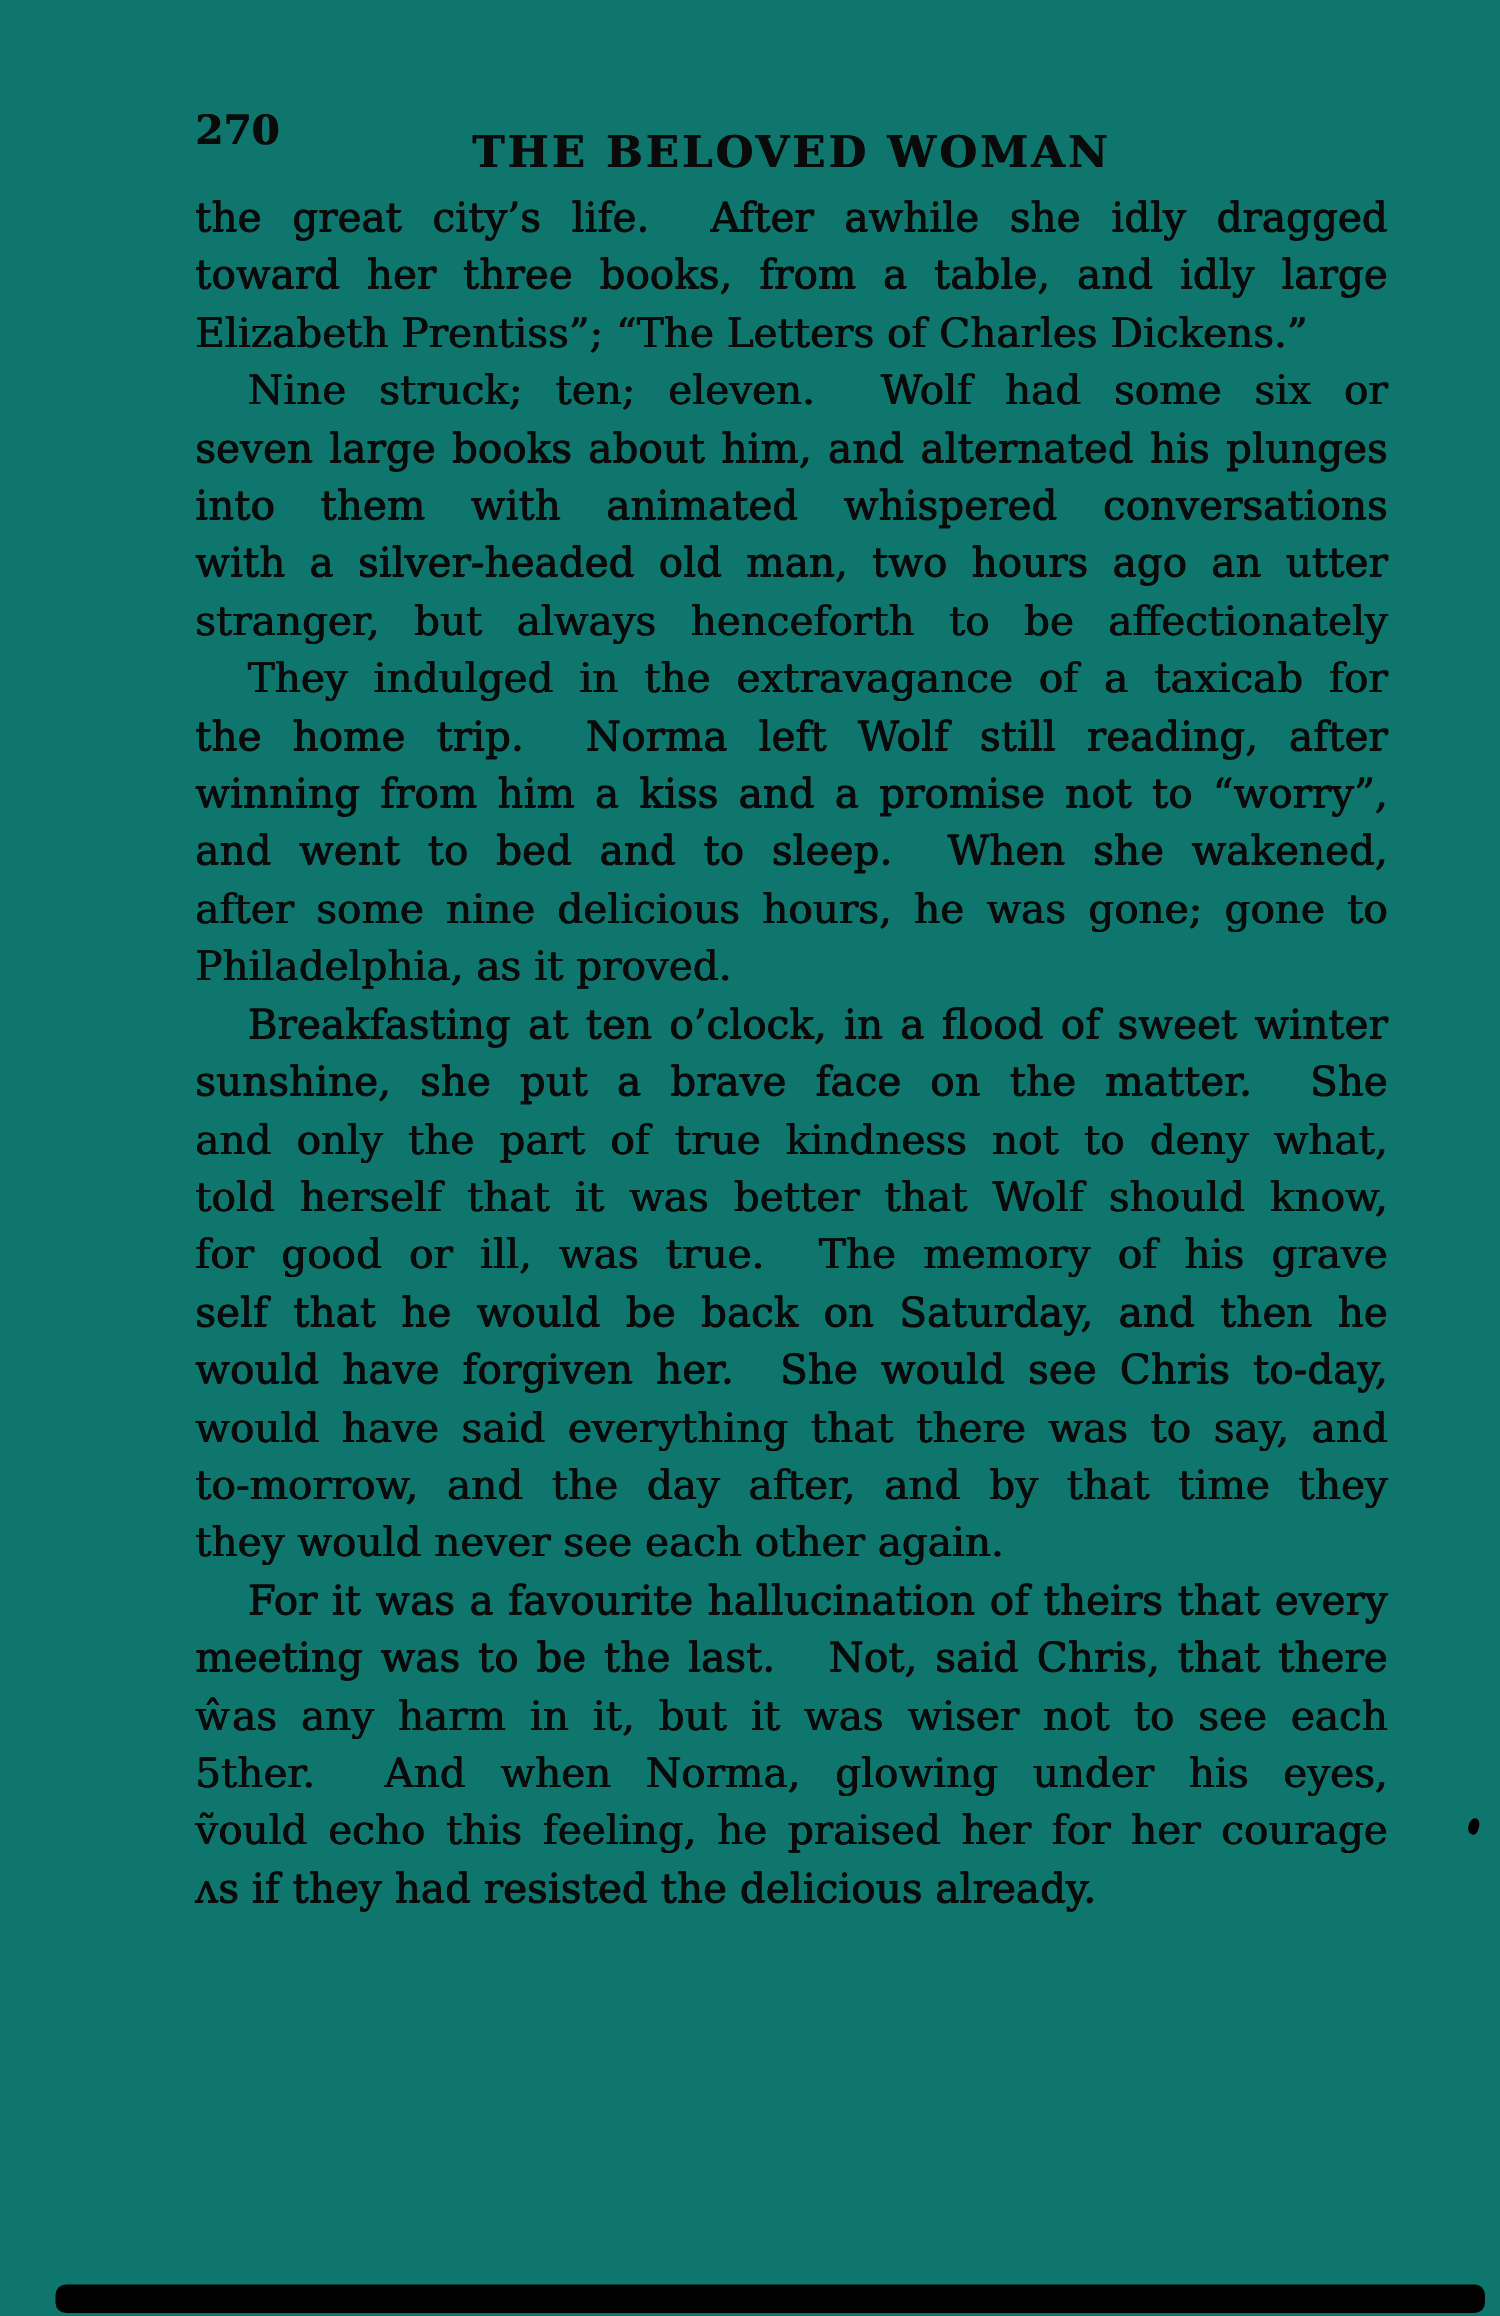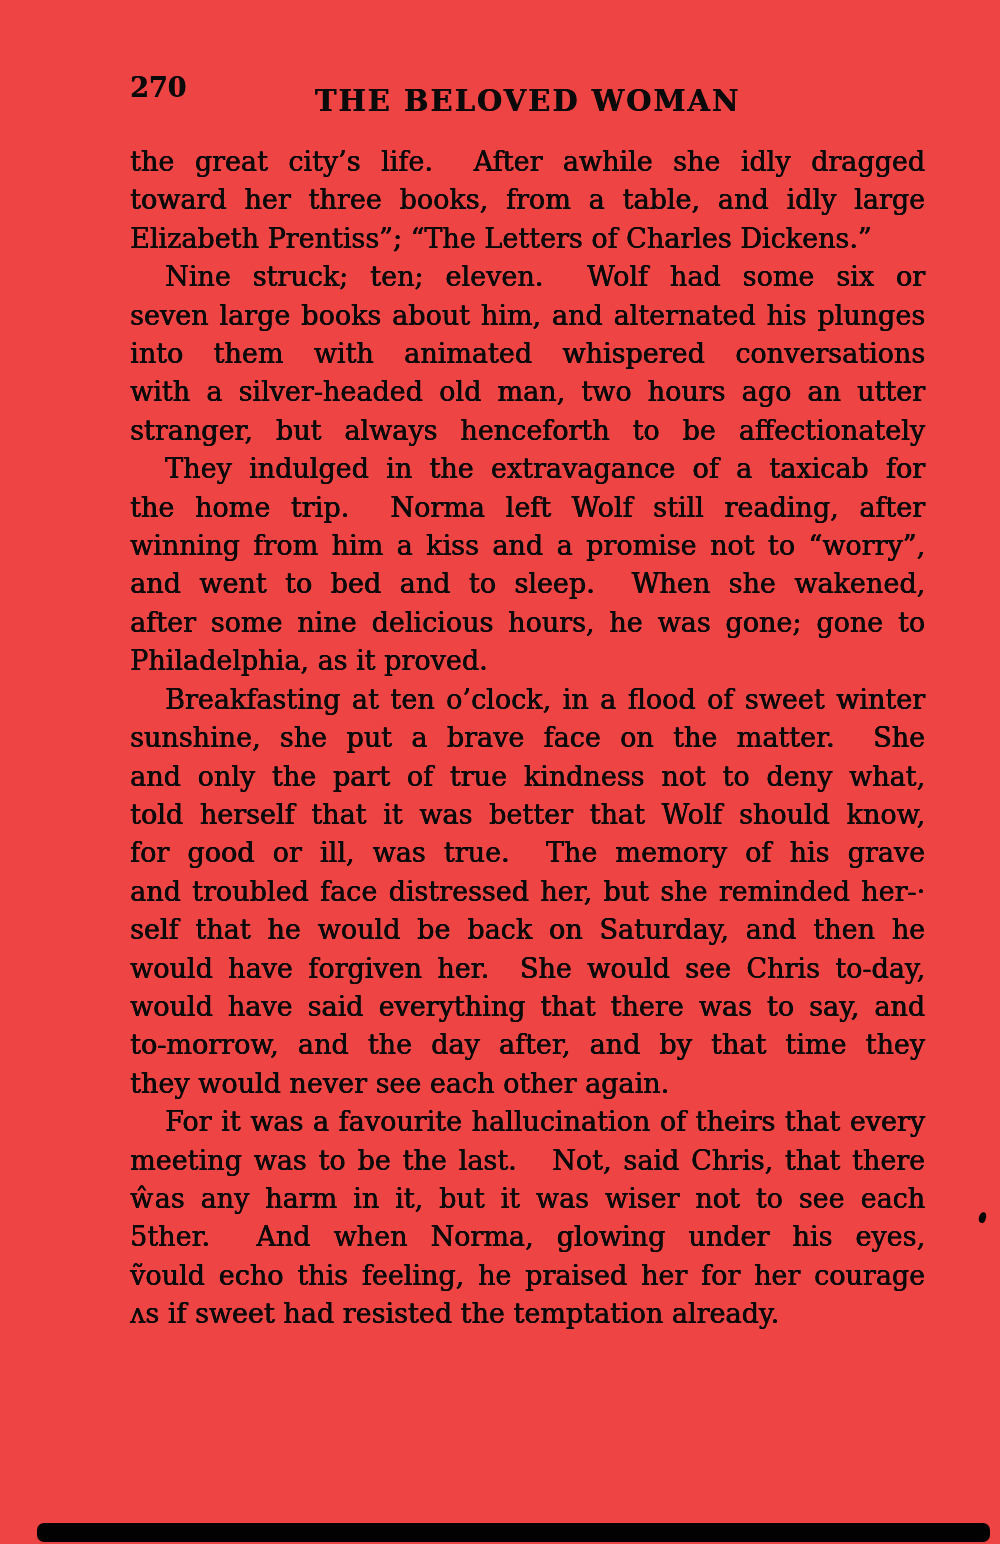--- a/index.html
+++ b/index.html
@@ -1,20 +1,20 @@
 <!DOCTYPE html>
 <html><head>
 <meta charset="utf-8">
 <style>
   html, body { margin: 0; padding: 0; background: #ffffff; }
   .page {
     position: relative;
     width: 1000px;
     height: 1544px;
-    background: #ef4444;
+    background: #0f766e;
     font-family: "DejaVu Serif", "Liberation Serif", serif;
     color: #0a0a0a;
     overflow: hidden;
   }
   .page-number {
     position: absolute;
     left: 130px;
     top: 72px;
     font-size: 27px;
     font-weight: bold;
@@ -27,21 +27,21 @@
     width: 795px;
     text-align: center;
     font-size: 29px;
     font-weight: bold;
     letter-spacing: 2px;
     text-shadow: 0.5px 0 currentColor;
   }
   .text-body {
     position: absolute;
     left: 130px;
-    top: 143px;
+    top: 127px;
     width: 795px;
     font-size: 27px;
     line-height: 38.4px;
     text-shadow: 0.55px 0 currentColor, 0 0.4px currentColor;
   }
   .line {
     text-align: justify;
     text-align-last: justify;
   }
   .line.last { text-align-last: left; }
@@ -86,29 +86,28 @@
       <div class="line">the home trip.&nbsp; Norma left Wolf still reading, after</div>
       <div class="line">winning from him a kiss and a promise not to “worry”,</div>
       <div class="line">and went to bed and to sleep.&nbsp; When she wakened,</div>
       <div class="line">after some nine delicious hours, he was gone; gone to</div>
       <div class="line last">Philadelphia, as it proved.</div>
       <div class="line indent">Breakfasting at ten o’clock, in a flood of sweet winter</div>
       <div class="line">sunshine, she put a brave face on the matter.&nbsp; She</div>
       <div class="line">and only the part of true kindness not to deny what,</div>
       <div class="line">told herself that it was better that Wolf should know,</div>
       <div class="line">for good or ill, was true.&nbsp; The memory of his grave</div>
-      <div class="line">and troubled face distressed her, but she reminded her-·</div>
       <div class="line">self that he would be back on Saturday, and then he</div>
       <div class="line">would have forgiven her.&nbsp; She would see Chris to-day,</div>
       <div class="line">would have said everything that there was to say, and</div>
       <div class="line">to-morrow, and the day after, and by that time they</div>
       <div class="line last">they would never see each other again.</div>
       <div class="line indent">For it was a favourite hallucination of theirs that every</div>
       <div class="line">meeting was to be the last.&nbsp;&nbsp; Not, said Chris, that there</div>
       <div class="line">ŵas any harm in it, but it was wiser not to see each</div>
       <div class="line">5ther.&nbsp; And when Norma, glowing under his eyes,</div>
       <div class="line">ṽould echo this feeling, he praised her for her courage</div>
-      <div class="line last">ʌs if sweet had resisted the temptation already.</div>
+      <div class="line last">ʌs if they had resisted the delicious already.</div>
     </div>
 
   <div class="ink-speck"></div>
   <div class="bottom-bar"></div>
 </div>
 
 </body></html>

